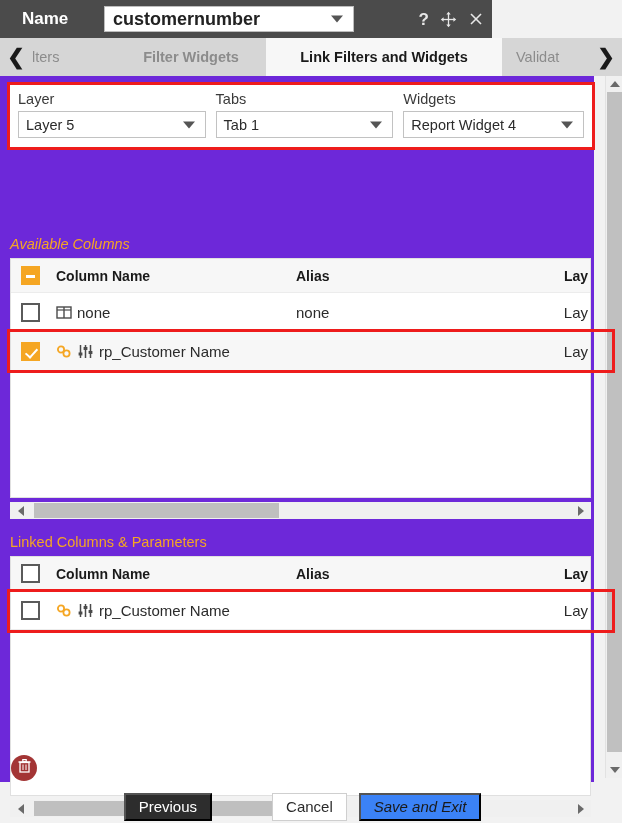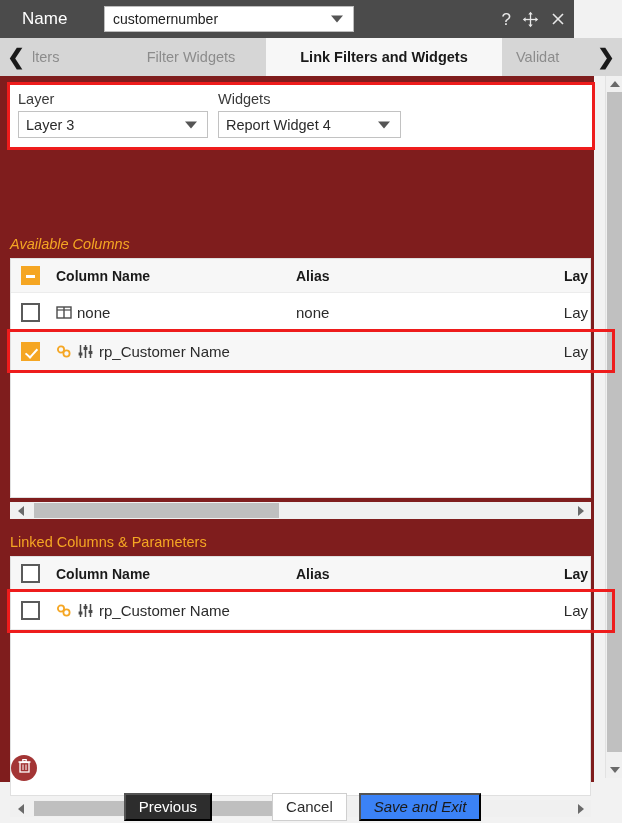--- a/index.html
+++ b/index.html
@@ -6,32 +6,32 @@
   html, body {
     width: 622px; height: 823px;
     font-family: "Liberation Sans", sans-serif;
     background: #ffffff;
     overflow: hidden;
   }
   .window { position: relative; width: 622px; height: 823px; background: #f2f2f2; }
 
   
   .titlebar {
-    position: absolute; left: 0; top: 0; width: 574px; height: 38px;
-    background: #4b4b4b; display: flex; align-items: center;
+    position: absolute; left: 0; top: 0; width: 492px; height: 38px;
+    background: #4b4b4b; display: flex; align-items: center; font-weight: bold;
   }
   .title-label {
     color: #ffffff; font-size: 17px; margin-left: 22px; width: 76px;
   }
   .name-combo {
     position: relative; margin-left: 6px; width: 250px; height: 26px;
     background: #ffffff; border: 1px solid #bdbdbd;
     display: flex; align-items: center;
   }
-  .name-combo-value { font-size: 14px; color: #222; padding-left: 8px; }
+  .name-combo-value { font-size: 18px; color: #222; padding-left: 8px; }
   .combo-caret {
     position: absolute; right: 10px; top: 50%; transform: translateY(-50%);
     width: 0; height: 0; border-left: 6px solid transparent;
     border-right: 6px solid transparent; border-top: 7px solid #555;
   }
   .title-icons {
     position: absolute; right: 8px; top: 0; height: 38px;
     display: flex; align-items: center; gap: 11px;
   }
   .ticon { color: #e8e8e8; font-size: 17px; line-height: 1; cursor: pointer; }
@@ -47,30 +47,30 @@
     color: #1a1a1a; font-size: 21px; font-weight: bold; cursor: pointer;
     background: #d6d6d6;
   }
   .tabs-strip { flex: 1; display: flex; align-items: stretch; overflow: hidden; }
   .tab {
     display: flex; align-items: center; justify-content: center;
     font-size: 14.5px; color: #8c8c8c; background: #d6d6d6;
     white-space: nowrap; cursor: pointer; padding: 0 14px;
   }
   .tab.t0 { width: 84px; justify-content: flex-start; padding-left: 0; }
-  .tab.t1 { width: 150px; }
+  .tab.t1 { width: 150px; font-weight: bold; }
   .tab.t3 { width: 86px; justify-content: flex-start; }
   .tab.active {
     background: #f7f7f7; color: #1a1a1a; font-weight: bold; width: 236px;
   }
 
   
   .body-area {
     position: absolute; left: 0; top: 76px; width: 594px; height: 706px;
-    background: #7f1d1d;
+    background: #6d28d9;
   }
 
   
   .vscroll {
     position: absolute; right: 0; top: 76px; width: 17px; height: 702px;
     background: #f0f0f0; border-left: 1px solid #e2e2e2;
   }
   .vscroll .arrow {
     position: absolute; left: 0; width: 17px; height: 16px;
     display: flex; align-items: center; justify-content: center; cursor: pointer;
@@ -242,21 +242,28 @@
     </div>
     <div class="tab-arrow">❯</div>
   </div>
 
   <div class="body-area">
 
     <div class="selectors">
       <div class="sel-group g0">
         <span class="sel-label">Layer</span>
         <div class="sel-combo">
-          <span class="sel-combo-value">Layer 3</span>
+          <span class="sel-combo-value">Layer 5</span>
+          <span class="combo-caret"></span>
+        </div>
+      </div>
+      <div class="sel-group g1">
+        <span class="sel-label">Tabs</span>
+        <div class="sel-combo">
+          <span class="sel-combo-value">Tab 1</span>
           <span class="combo-caret"></span>
         </div>
       </div>
       <div class="sel-group g2">
         <span class="sel-label">Widgets</span>
         <div class="sel-combo">
           <span class="sel-combo-value">Report Widget 4</span>
           <span class="combo-caret"></span>
         </div>
       </div>

